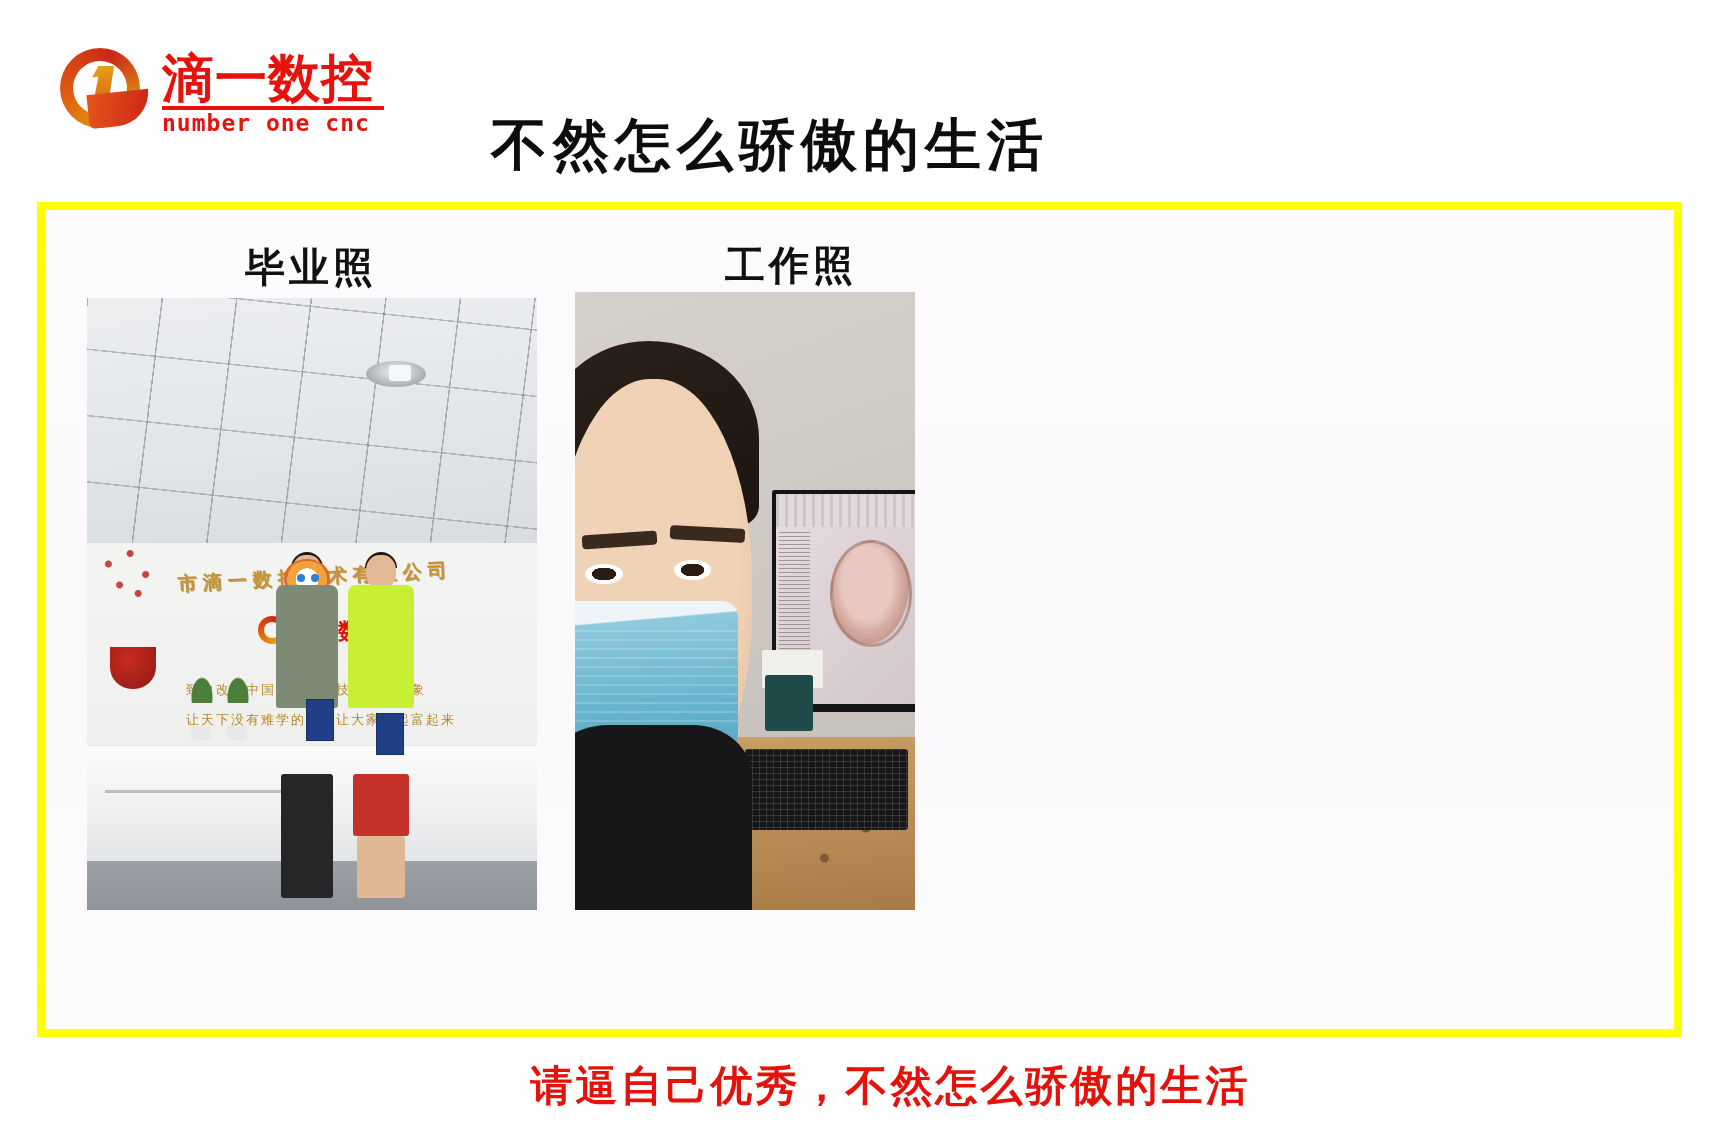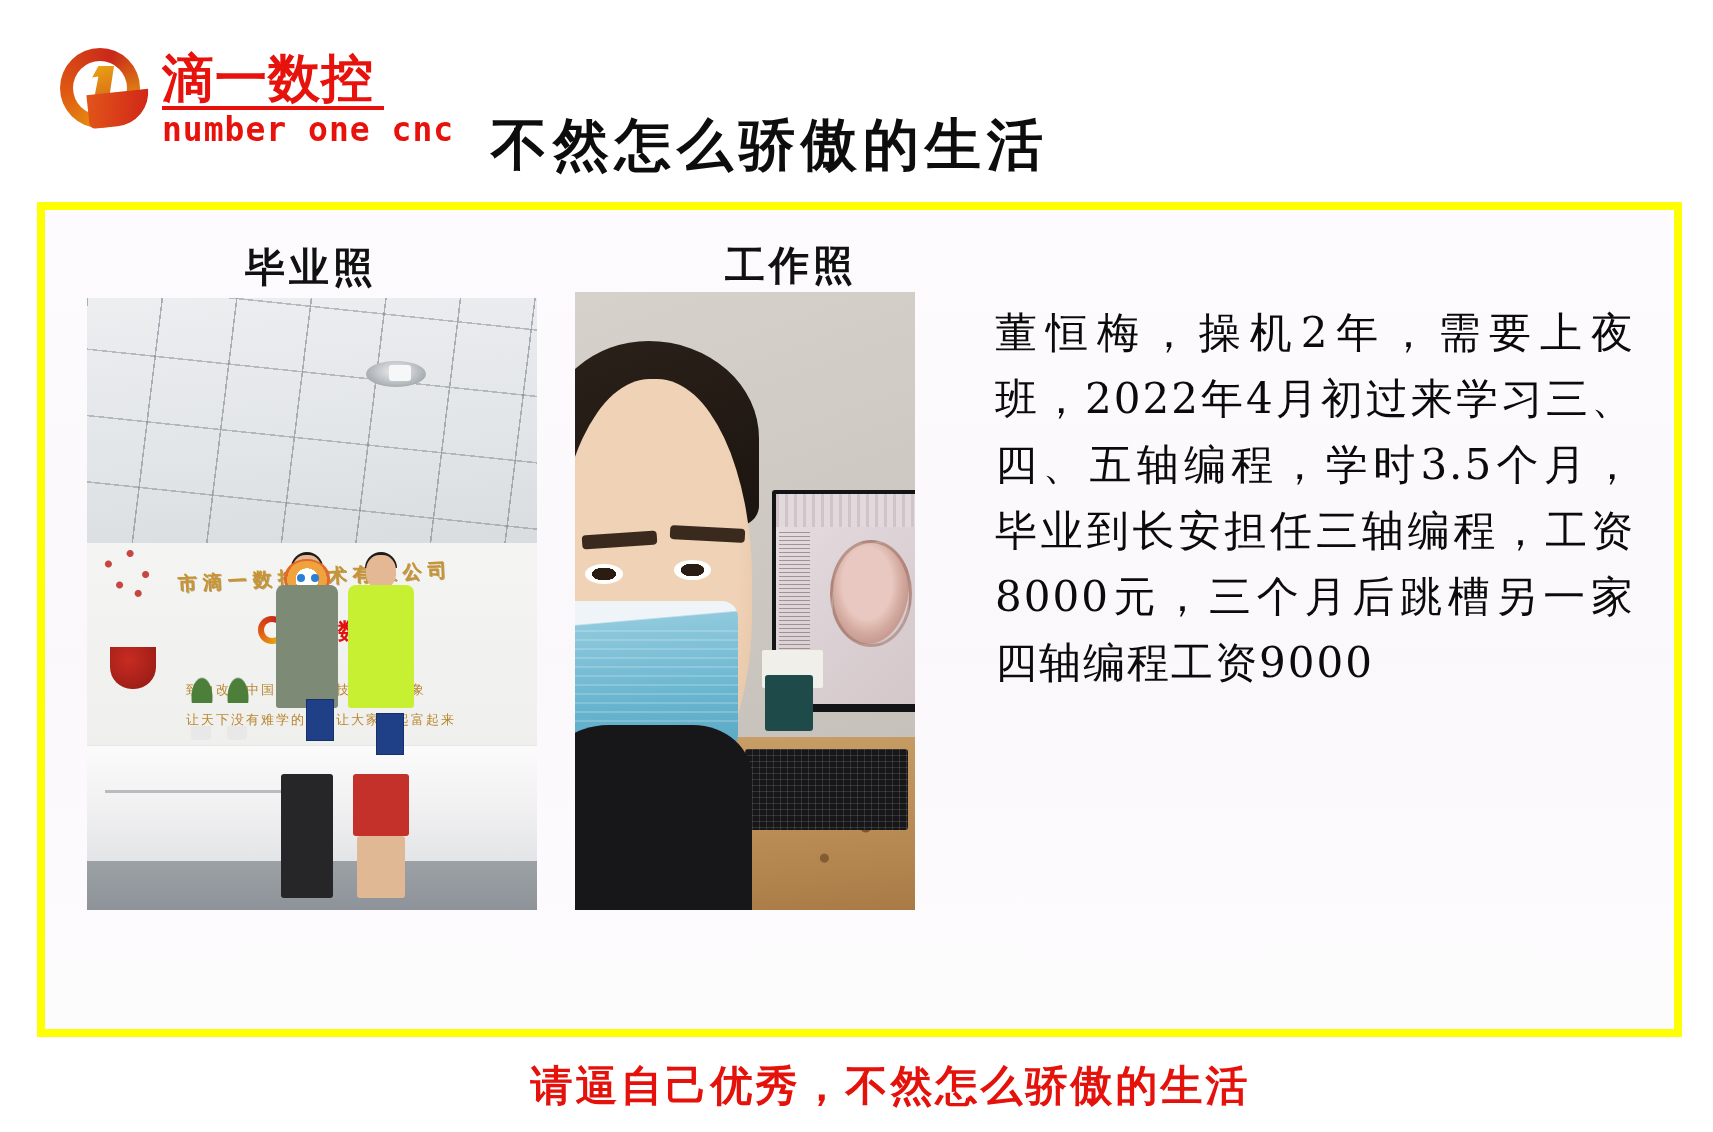--- a/index.html
+++ b/index.html
@@ -86,21 +86,21 @@
     top: 66px;
     width: 222px;
     height: 4px;
     background: #e8120c;
   }
   .logo-en {
     position: absolute;
     left: 104px;
     top: 70px;
     font-family: "DejaVu Sans Mono", monospace;
-    font-size: 33px;
+    font-size: 23px;
     font-weight: 700;
     color: #e8120c;
     letter-spacing: 1px;
     white-space: nowrap;
   }
 
   
   .page-title {
     position: absolute;
     left: 470px;
@@ -417,16 +417,15 @@
     <div class="w-hair"></div>
     <div class="w-face"></div>
     <div class="w-brow b1"></div>
     <div class="w-brow b2"></div>
     <div class="w-eye e1"></div>
     <div class="w-eye e2"></div>
     <div class="w-mask"></div>
     <div class="w-body"></div>
   </div>
 
-  <div class="story">董恒梅，操机2年，需要上夜班，2022年4月初过来学习三、四、五轴编程，学时3.5个月，毕业到长安担任三轴编程，工资8000元，三个月后跳槽另一家四轴编程工资9000</div>
 </div>
 
 <div class="footer-slogan">请逼自己优秀，不然怎么骄傲的生活</div>
 
 </body></html>

